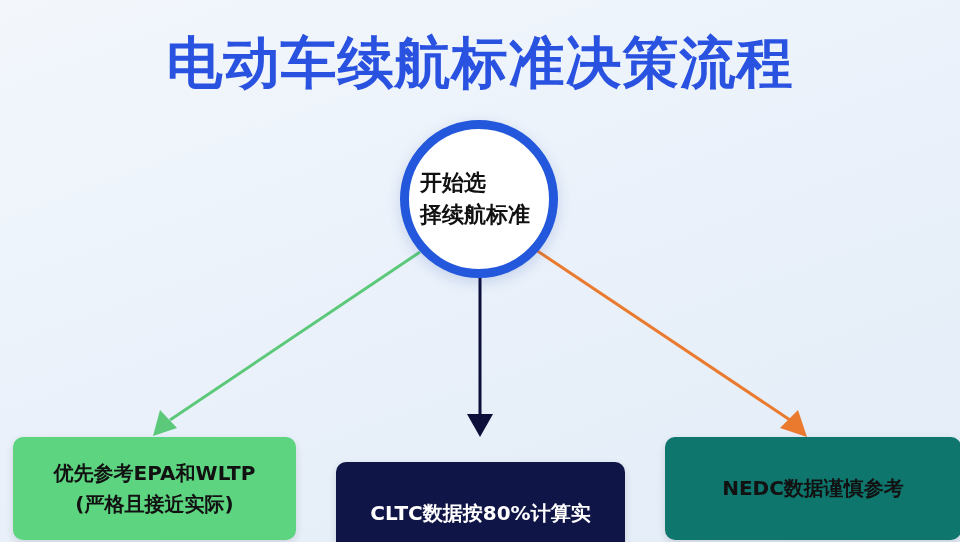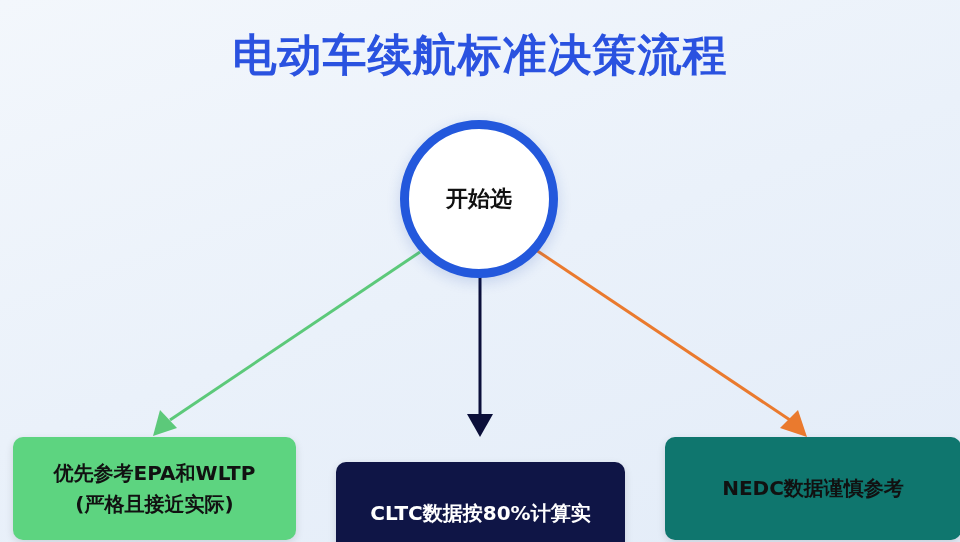--- a/index.html
+++ b/index.html
@@ -3,28 +3,28 @@
 <meta charset="utf-8">
 <style>
   html, body { margin:0; padding:0; }
   body {
     width:960px; height:542px; overflow:hidden; position:relative;
     background: linear-gradient(160deg, #f3f7fc 0%, #eaf1fa 50%, #e3ecf8 100%);
     font-family: "DejaVu Sans", "Liberation Sans", sans-serif;
   }
   .title {
     position:absolute; left:0; top:26px; width:960px; text-align:center;
-    font-size:44px; font-weight:bold; color:#2a52e0; letter-spacing:1px;
+    font-size:56px; font-weight:bold; color:#2a52e0; letter-spacing:1px;
   }
   svg.links { position:absolute; left:0; top:0; width:960px; height:542px; }
   .start {
     position:absolute; left:400px; top:120px; width:140px; height:140px;
     border-radius:50%; background:#ffffff; border:9px solid #2358dc;
     box-shadow: 0 4px 14px rgba(30,70,180,0.18);
-    display:flex; align-items:center; justify-content:center; text-align:center;
+    display:flex; align-items:center; justify-content:center; text-align:left;
     font-size:22px; font-weight:bold; color:#111; line-height:1.45;
   }
   .start-inner { width:118px; }
   .box {
     position:absolute; top:437px; height:103px; border-radius:10px;
     display:flex; align-items:center; justify-content:center; text-align:center;
     font-size:20px; font-weight:bold; line-height:1.55;
     box-shadow: 0 3px 8px rgba(0,0,0,0.12);
   }
   .box-green { left:13px; width:283px; background:#5dd480; color:#111; }
@@ -54,20 +54,21 @@
 
   <g>
     <line x1="536" y1="250" x2="790" y2="420" stroke="#ea7a2e" stroke-width="3"></line>
     <polygon points="807,437 780,428 798,410" fill="#ea7a2e"></polygon>
   </g>
 </svg>
 
 <div class="start">
   <div class="start-inner">
     <div>开始选</div>
+    <div>择续航标准</div>
   </div>
 </div>
 
 <div class="box box-green">
   <div>
     <div>优先参考EPA和WLTP</div>
     <div>(严格且接近实际)</div>
   </div>
 </div>
 

